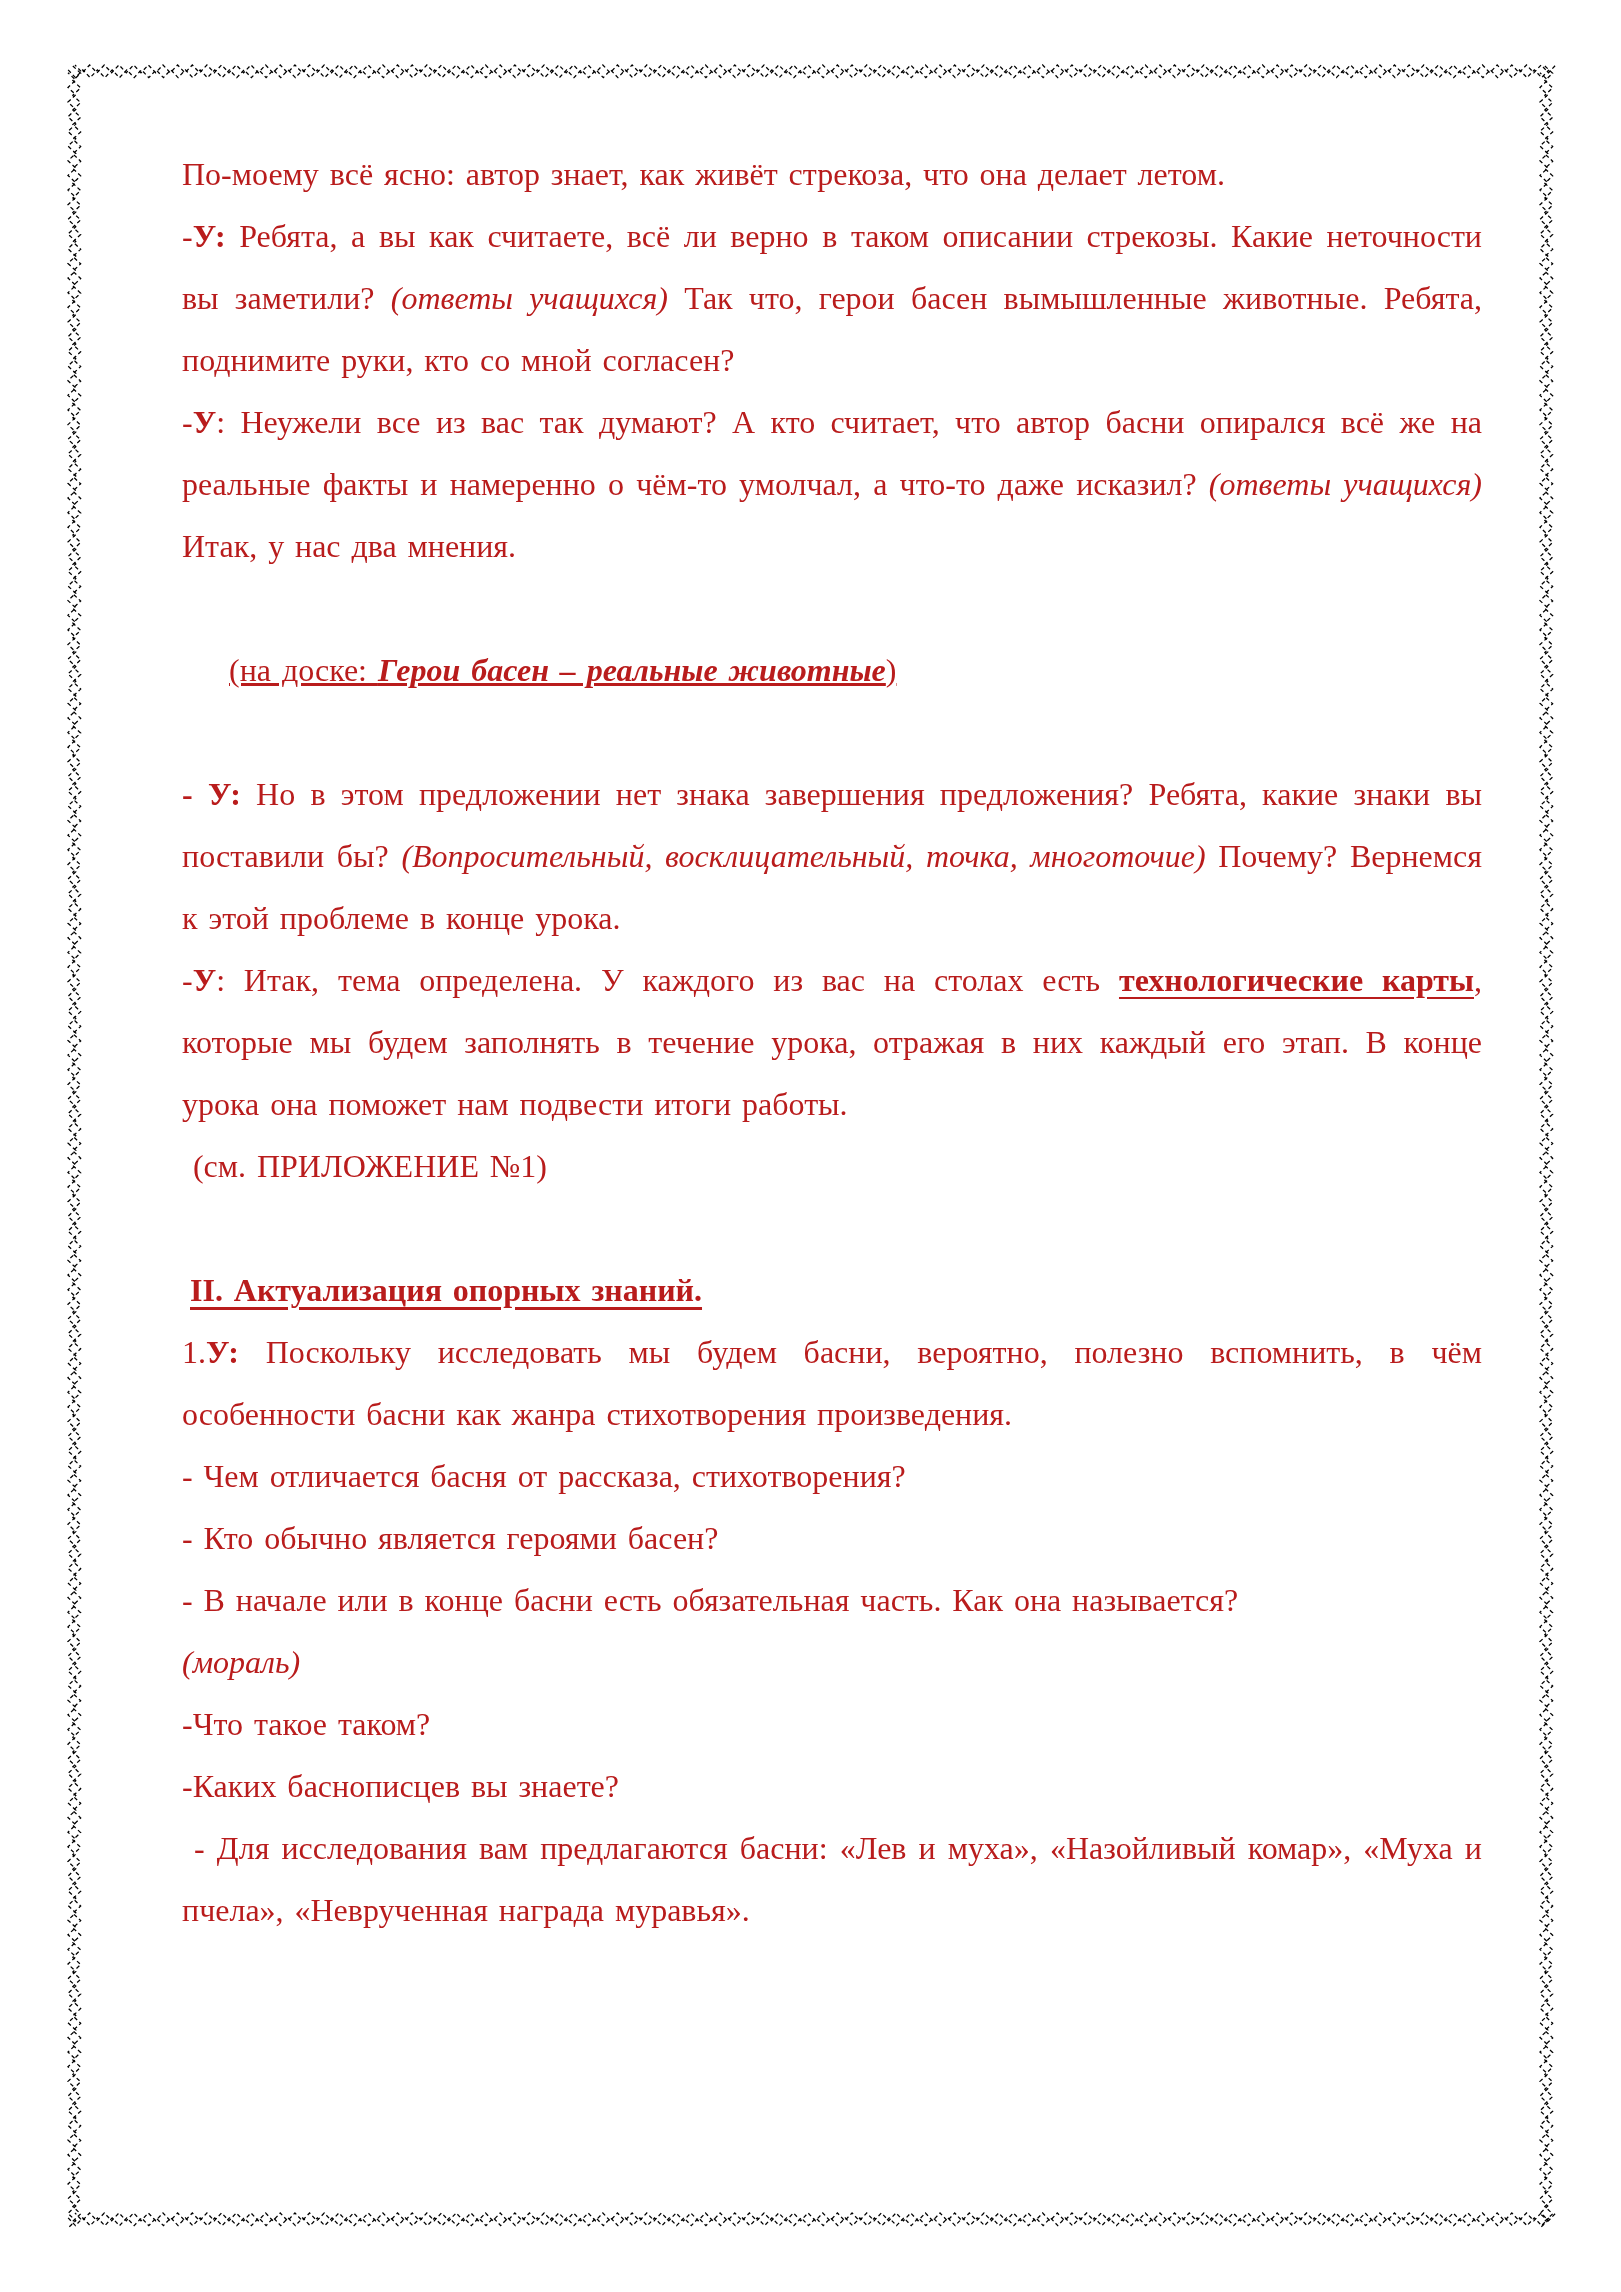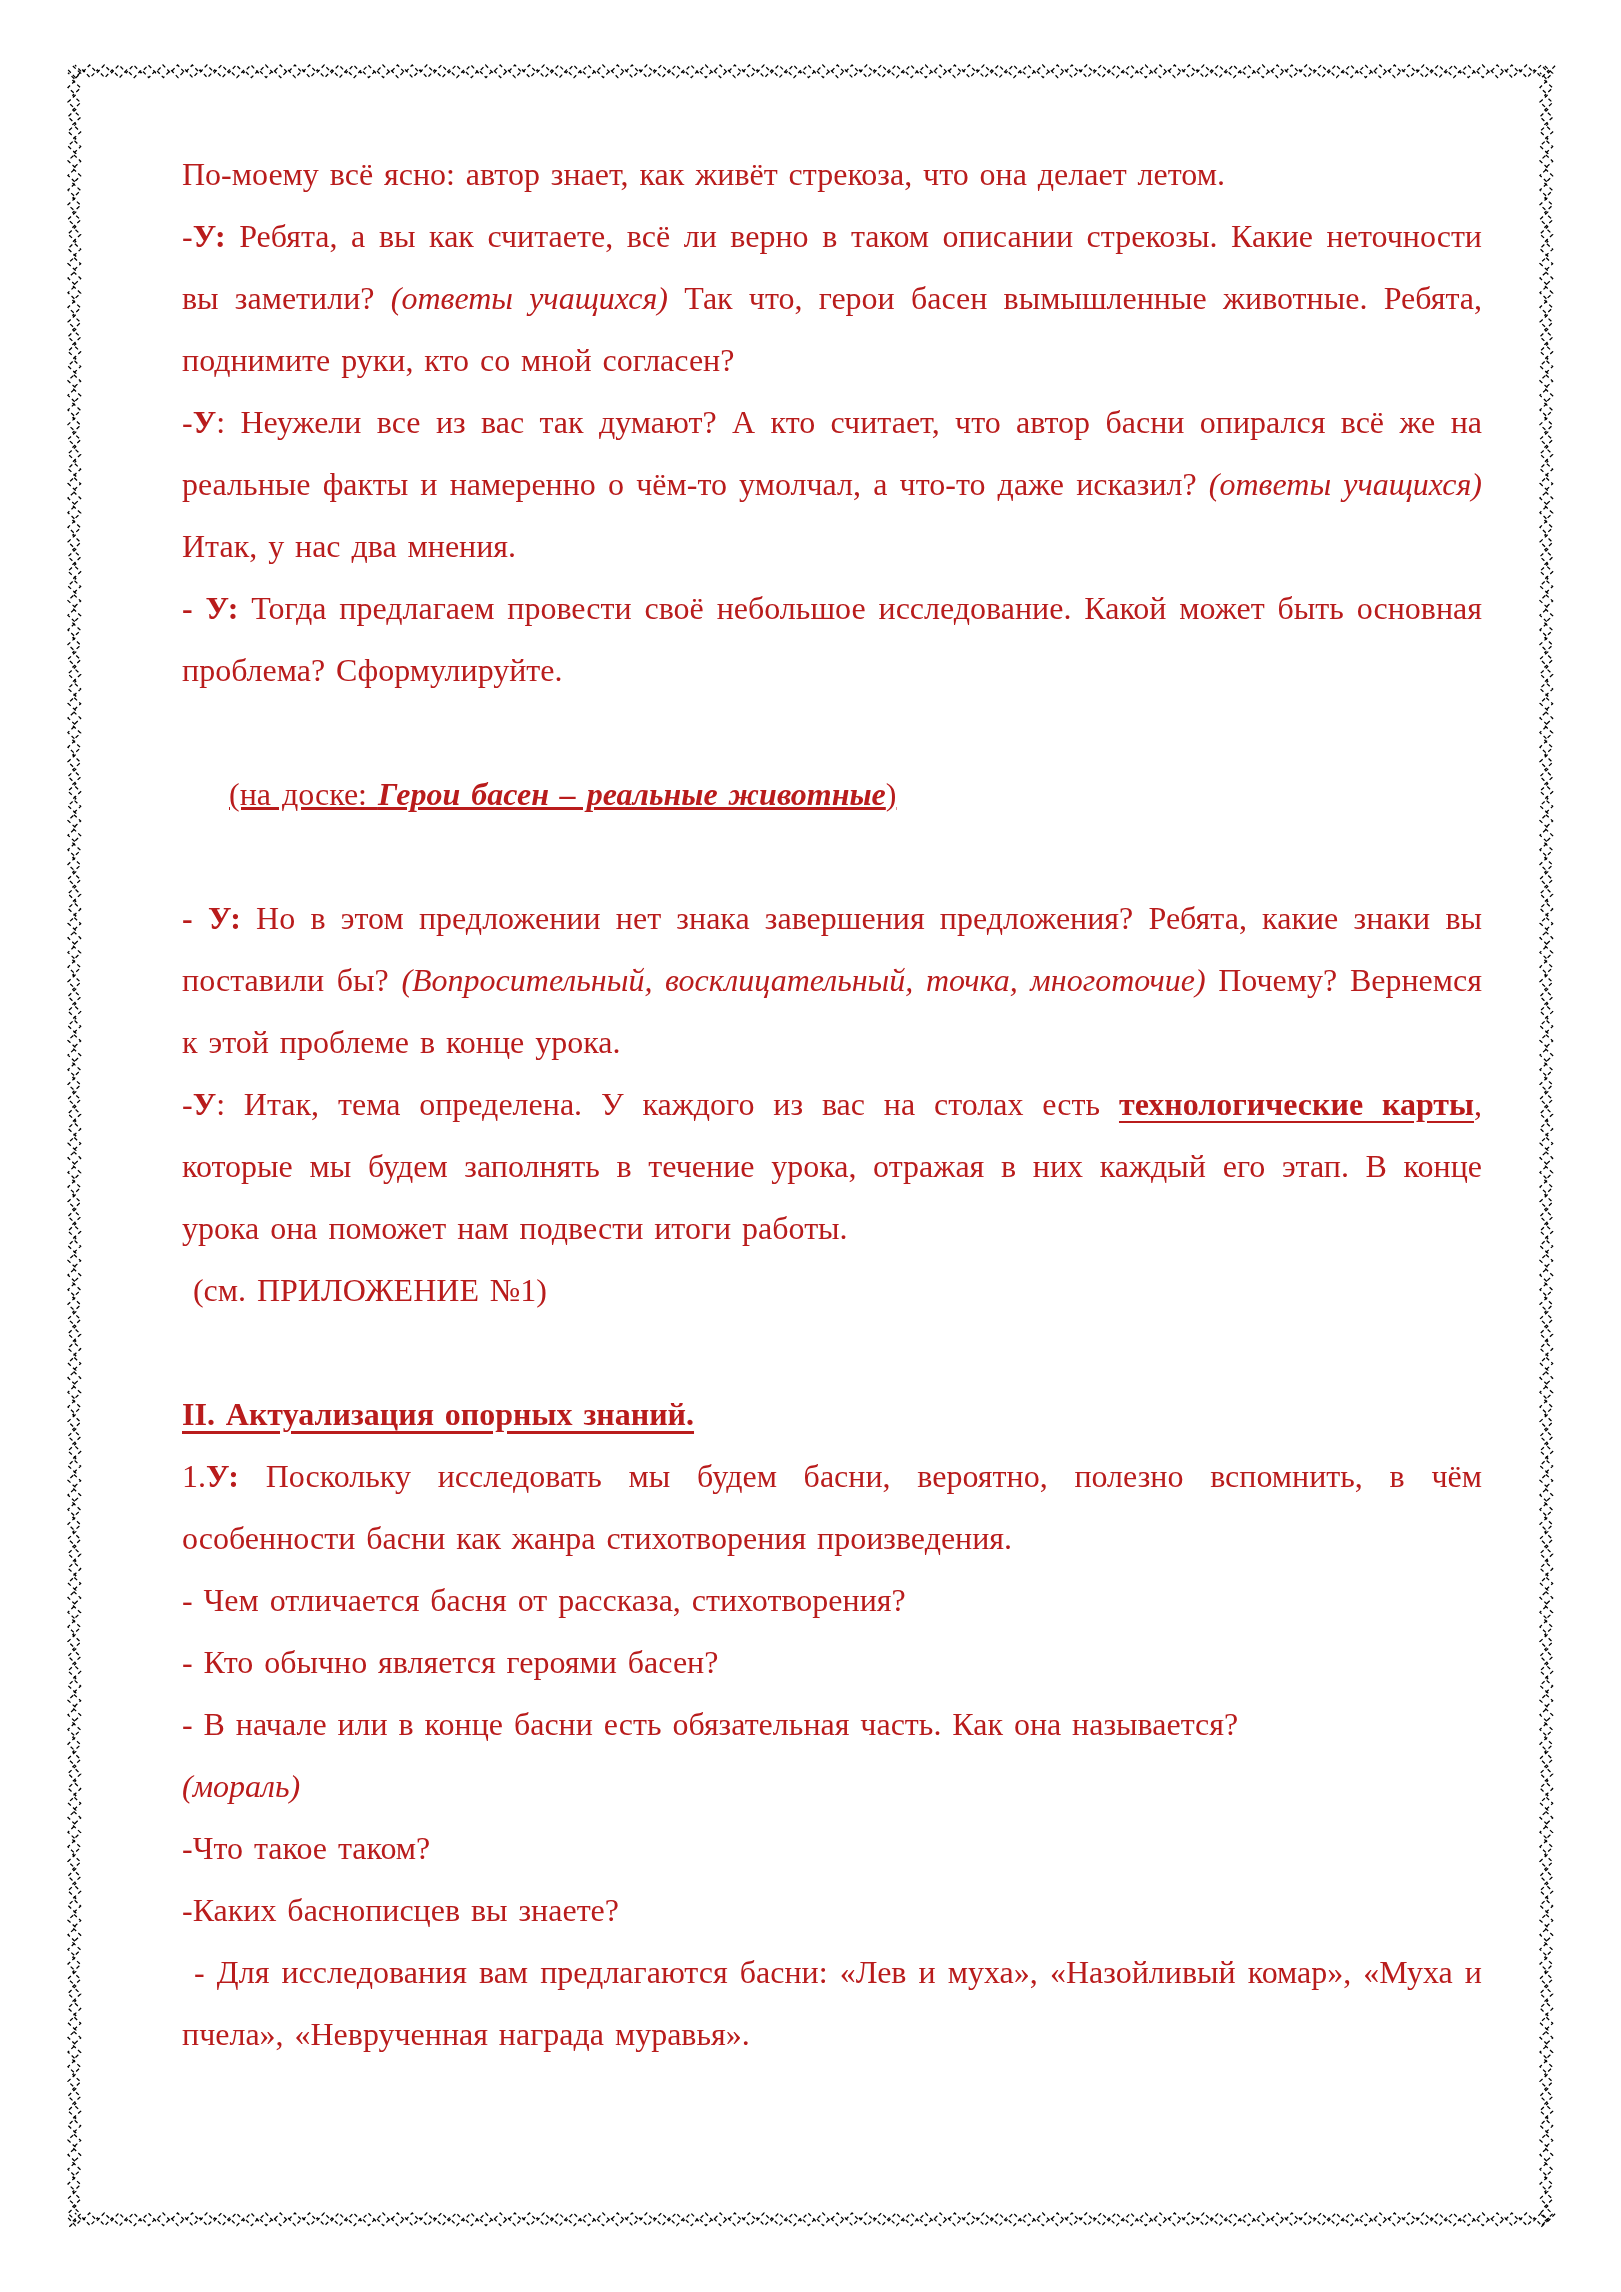--- a/index.html
+++ b/index.html
@@ -28,21 +28,21 @@
     font-size:32px;
     line-height:62px;
     text-align:justify;
   }
   .para{min-height:62px;word-spacing:2.9px;}
   .para.blank{text-align:left;}
   .indent-1{text-indent:47px;text-decoration:underline;}
   .b{font-weight:bold;}
   .i{font-style:italic;margin-top:36px;}
   .u{text-decoration:underline;text-decoration-thickness:2px;text-underline-offset:5.9px;}
-  .heading .u{text-decoration-thickness:2.9px;}
+  .heading .u{text-decoration-thickness:2.9px;margin-left:8px;}
 </style>
 </head>
 <body>
 
 <div class="frame">
     <svg width="1490" height="17.6" class="edge edge-top" viewBox="0 0 1520 18">
       <polyline points="0,7 7.5,15 15,7 22.5,15 30,7 37.5,15 45,7 52.5,15 60,7 67.5,15 75,7 82.5,15 90,7 97.5,15 105,7 112.5,15 120,7 127.5,15 135,7 142.5,15 150,7 157.5,15 165,7 172.5,15 180,7 187.5,15 195,7 202.5,15 210,7 217.5,15 225,7 232.5,15 240,7 247.5,15 255,7 262.5,15 270,7 277.5,15 285,7 292.5,15 300,7 307.5,15 315,7 322.5,15 330,7 337.5,15 345,7 352.5,15 360,7 367.5,15 375,7 382.5,15 390,7 397.5,15 405,7 412.5,15 420,7 427.5,15 435,7 442.5,15 450,7 457.5,15 465,7 472.5,15 480,7 487.5,15 495,7 502.5,15 510,7 517.5,15 525,7 532.5,15 540,7 547.5,15 555,7 562.5,15 570,7 577.5,15 585,7 592.5,15 600,7 607.5,15 615,7 622.5,15 630,7 637.5,15 645,7 652.5,15 660,7 667.5,15 675,7 682.5,15 690,7 697.5,15 705,7 712.5,15 720,7 727.5,15 735,7 742.5,15 750,7 757.5,15 765,7 772.5,15 780,7 787.5,15 795,7 802.5,15 810,7 817.5,15 825,7 832.5,15 840,7 847.5,15 855,7 862.5,15 870,7 877.5,15 885,7 892.5,15 900,7 907.5,15 915,7 922.5,15 930,7 937.5,15 945,7 952.5,15 960,7 967.5,15 975,7 982.5,15 990,7 997.5,15 1005,7 1012.5,15 1020,7 1027.5,15 1035,7 1042.5,15 1050,7 1057.5,15 1065,7 1072.5,15 1080,7 1087.5,15 1095,7 1102.5,15 1110,7 1117.5,15 1125,7 1132.5,15 1140,7 1147.5,15 1155,7 1162.5,15 1170,7 1177.5,15 1185,7 1192.5,15 1200,7 1207.5,15 1215,7 1222.5,15 1230,7 1237.5,15 1245,7 1252.5,15 1260,7 1267.5,15 1275,7 1282.5,15 1290,7 1297.5,15 1305,7 1312.5,15 1320,7 1327.5,15 1335,7 1342.5,15 1350,7 1357.5,15 1365,7 1372.5,15 1380,7 1387.5,15 1395,7 1402.5,15 1410,7 1417.5,15 1425,7 1432.5,15 1440,7 1447.5,15 1455,7 1462.5,15 1470,7 1477.5,15 1485,7 1492.5,15 1500,7 1507.5,15 1515,7" fill="none" stroke="#000000" stroke-width="1.3" stroke-dasharray="4 3"></polyline>
       <polyline points="0,7 7.5,15 15,7 22.5,15 30,7 37.5,15 45,7 52.5,15 60,7 67.5,15 75,7 82.5,15 90,7 97.5,15 105,7 112.5,15 120,7 127.5,15 135,7 142.5,15 150,7 157.5,15 165,7 172.5,15 180,7 187.5,15 195,7 202.5,15 210,7 217.5,15 225,7 232.5,15 240,7 247.5,15 255,7 262.5,15 270,7 277.5,15 285,7 292.5,15 300,7 307.5,15 315,7 322.5,15 330,7 337.5,15 345,7 352.5,15 360,7 367.5,15 375,7 382.5,15 390,7 397.5,15 405,7 412.5,15 420,7 427.5,15 435,7 442.5,15 450,7 457.5,15 465,7 472.5,15 480,7 487.5,15 495,7 502.5,15 510,7 517.5,15 525,7 532.5,15 540,7 547.5,15 555,7 562.5,15 570,7 577.5,15 585,7 592.5,15 600,7 607.5,15 615,7 622.5,15 630,7 637.5,15 645,7 652.5,15 660,7 667.5,15 675,7 682.5,15 690,7 697.5,15 705,7 712.5,15 720,7 727.5,15 735,7 742.5,15 750,7 757.5,15 765,7 772.5,15 780,7 787.5,15 795,7 802.5,15 810,7 817.5,15 825,7 832.5,15 840,7 847.5,15 855,7 862.5,15 870,7 877.5,15 885,7 892.5,15 900,7 907.5,15 915,7 922.5,15 930,7 937.5,15 945,7 952.5,15 960,7 967.5,15 975,7 982.5,15 990,7 997.5,15 1005,7 1012.5,15 1020,7 1027.5,15 1035,7 1042.5,15 1050,7 1057.5,15 1065,7 1072.5,15 1080,7 1087.5,15 1095,7 1102.5,15 1110,7 1117.5,15 1125,7 1132.5,15 1140,7 1147.5,15 1155,7 1162.5,15 1170,7 1177.5,15 1185,7 1192.5,15 1200,7 1207.5,15 1215,7 1222.5,15 1230,7 1237.5,15 1245,7 1252.5,15 1260,7 1267.5,15 1275,7 1282.5,15 1290,7 1297.5,15 1305,7 1312.5,15 1320,7 1327.5,15 1335,7 1342.5,15 1350,7 1357.5,15 1365,7 1372.5,15 1380,7 1387.5,15 1395,7 1402.5,15 1410,7 1417.5,15 1425,7 1432.5,15 1440,7 1447.5,15 1455,7 1462.5,15 1470,7 1477.5,15 1485,7 1492.5,15 1500,7 1507.5,15 1515,7" fill="none" stroke="#000000" stroke-width="1.3" stroke-dasharray="4 3" transform="translate(7,-5)" stroke-dashoffset="2"></polyline>
     </svg>
     <svg width="1490" height="17.6" class="edge edge-bottom" viewBox="0 0 1520 18">
@@ -55,21 +55,20 @@
     </svg>
     <svg width="17.6" height="2166" class="edge edge-right" viewBox="0 0 18 2210">
       <polyline points="7,0 15,7.5 7,15 15,22.5 7,30 15,37.5 7,45 15,52.5 7,60 15,67.5 7,75 15,82.5 7,90 15,97.5 7,105 15,112.5 7,120 15,127.5 7,135 15,142.5 7,150 15,157.5 7,165 15,172.5 7,180 15,187.5 7,195 15,202.5 7,210 15,217.5 7,225 15,232.5 7,240 15,247.5 7,255 15,262.5 7,270 15,277.5 7,285 15,292.5 7,300 15,307.5 7,315 15,322.5 7,330 15,337.5 7,345 15,352.5 7,360 15,367.5 7,375 15,382.5 7,390 15,397.5 7,405 15,412.5 7,420 15,427.5 7,435 15,442.5 7,450 15,457.5 7,465 15,472.5 7,480 15,487.5 7,495 15,502.5 7,510 15,517.5 7,525 15,532.5 7,540 15,547.5 7,555 15,562.5 7,570 15,577.5 7,585 15,592.5 7,600 15,607.5 7,615 15,622.5 7,630 15,637.5 7,645 15,652.5 7,660 15,667.5 7,675 15,682.5 7,690 15,697.5 7,705 15,712.5 7,720 15,727.5 7,735 15,742.5 7,750 15,757.5 7,765 15,772.5 7,780 15,787.5 7,795 15,802.5 7,810 15,817.5 7,825 15,832.5 7,840 15,847.5 7,855 15,862.5 7,870 15,877.5 7,885 15,892.5 7,900 15,907.5 7,915 15,922.5 7,930 15,937.5 7,945 15,952.5 7,960 15,967.5 7,975 15,982.5 7,990 15,997.5 7,1005 15,1012.5 7,1020 15,1027.5 7,1035 15,1042.5 7,1050 15,1057.5 7,1065 15,1072.5 7,1080 15,1087.5 7,1095 15,1102.5 7,1110 15,1117.5 7,1125 15,1132.5 7,1140 15,1147.5 7,1155 15,1162.5 7,1170 15,1177.5 7,1185 15,1192.5 7,1200 15,1207.5 7,1215 15,1222.5 7,1230 15,1237.5 7,1245 15,1252.5 7,1260 15,1267.5 7,1275 15,1282.5 7,1290 15,1297.5 7,1305 15,1312.5 7,1320 15,1327.5 7,1335 15,1342.5 7,1350 15,1357.5 7,1365 15,1372.5 7,1380 15,1387.5 7,1395 15,1402.5 7,1410 15,1417.5 7,1425 15,1432.5 7,1440 15,1447.5 7,1455 15,1462.5 7,1470 15,1477.5 7,1485 15,1492.5 7,1500 15,1507.5 7,1515 15,1522.5 7,1530 15,1537.5 7,1545 15,1552.5 7,1560 15,1567.5 7,1575 15,1582.5 7,1590 15,1597.5 7,1605 15,1612.5 7,1620 15,1627.5 7,1635 15,1642.5 7,1650 15,1657.5 7,1665 15,1672.5 7,1680 15,1687.5 7,1695 15,1702.5 7,1710 15,1717.5 7,1725 15,1732.5 7,1740 15,1747.5 7,1755 15,1762.5 7,1770 15,1777.5 7,1785 15,1792.5 7,1800 15,1807.5 7,1815 15,1822.5 7,1830 15,1837.5 7,1845 15,1852.5 7,1860 15,1867.5 7,1875 15,1882.5 7,1890 15,1897.5 7,1905 15,1912.5 7,1920 15,1927.5 7,1935 15,1942.5 7,1950 15,1957.5 7,1965 15,1972.5 7,1980 15,1987.5 7,1995 15,2002.5 7,2010 15,2017.5 7,2025 15,2032.5 7,2040 15,2047.5 7,2055 15,2062.5 7,2070 15,2077.5 7,2085 15,2092.5 7,2100 15,2107.5 7,2115 15,2122.5 7,2130 15,2137.5 7,2145 15,2152.5 7,2160 15,2167.5 7,2175 15,2182.5 7,2190 15,2197.5 7,2205" fill="none" stroke="#000000" stroke-width="1.3" stroke-dasharray="4 3"></polyline>
       <polyline points="7,0 15,7.5 7,15 15,22.5 7,30 15,37.5 7,45 15,52.5 7,60 15,67.5 7,75 15,82.5 7,90 15,97.5 7,105 15,112.5 7,120 15,127.5 7,135 15,142.5 7,150 15,157.5 7,165 15,172.5 7,180 15,187.5 7,195 15,202.5 7,210 15,217.5 7,225 15,232.5 7,240 15,247.5 7,255 15,262.5 7,270 15,277.5 7,285 15,292.5 7,300 15,307.5 7,315 15,322.5 7,330 15,337.5 7,345 15,352.5 7,360 15,367.5 7,375 15,382.5 7,390 15,397.5 7,405 15,412.5 7,420 15,427.5 7,435 15,442.5 7,450 15,457.5 7,465 15,472.5 7,480 15,487.5 7,495 15,502.5 7,510 15,517.5 7,525 15,532.5 7,540 15,547.5 7,555 15,562.5 7,570 15,577.5 7,585 15,592.5 7,600 15,607.5 7,615 15,622.5 7,630 15,637.5 7,645 15,652.5 7,660 15,667.5 7,675 15,682.5 7,690 15,697.5 7,705 15,712.5 7,720 15,727.5 7,735 15,742.5 7,750 15,757.5 7,765 15,772.5 7,780 15,787.5 7,795 15,802.5 7,810 15,817.5 7,825 15,832.5 7,840 15,847.5 7,855 15,862.5 7,870 15,877.5 7,885 15,892.5 7,900 15,907.5 7,915 15,922.5 7,930 15,937.5 7,945 15,952.5 7,960 15,967.5 7,975 15,982.5 7,990 15,997.5 7,1005 15,1012.5 7,1020 15,1027.5 7,1035 15,1042.5 7,1050 15,1057.5 7,1065 15,1072.5 7,1080 15,1087.5 7,1095 15,1102.5 7,1110 15,1117.5 7,1125 15,1132.5 7,1140 15,1147.5 7,1155 15,1162.5 7,1170 15,1177.5 7,1185 15,1192.5 7,1200 15,1207.5 7,1215 15,1222.5 7,1230 15,1237.5 7,1245 15,1252.5 7,1260 15,1267.5 7,1275 15,1282.5 7,1290 15,1297.5 7,1305 15,1312.5 7,1320 15,1327.5 7,1335 15,1342.5 7,1350 15,1357.5 7,1365 15,1372.5 7,1380 15,1387.5 7,1395 15,1402.5 7,1410 15,1417.5 7,1425 15,1432.5 7,1440 15,1447.5 7,1455 15,1462.5 7,1470 15,1477.5 7,1485 15,1492.5 7,1500 15,1507.5 7,1515 15,1522.5 7,1530 15,1537.5 7,1545 15,1552.5 7,1560 15,1567.5 7,1575 15,1582.5 7,1590 15,1597.5 7,1605 15,1612.5 7,1620 15,1627.5 7,1635 15,1642.5 7,1650 15,1657.5 7,1665 15,1672.5 7,1680 15,1687.5 7,1695 15,1702.5 7,1710 15,1717.5 7,1725 15,1732.5 7,1740 15,1747.5 7,1755 15,1762.5 7,1770 15,1777.5 7,1785 15,1792.5 7,1800 15,1807.5 7,1815 15,1822.5 7,1830 15,1837.5 7,1845 15,1852.5 7,1860 15,1867.5 7,1875 15,1882.5 7,1890 15,1897.5 7,1905 15,1912.5 7,1920 15,1927.5 7,1935 15,1942.5 7,1950 15,1957.5 7,1965 15,1972.5 7,1980 15,1987.5 7,1995 15,2002.5 7,2010 15,2017.5 7,2025 15,2032.5 7,2040 15,2047.5 7,2055 15,2062.5 7,2070 15,2077.5 7,2085 15,2092.5 7,2100 15,2107.5 7,2115 15,2122.5 7,2130 15,2137.5 7,2145 15,2152.5 7,2160 15,2167.5 7,2175 15,2182.5 7,2190 15,2197.5 7,2205" fill="none" stroke="#000000" stroke-width="1.3" stroke-dasharray="4 3" transform="translate(-5,7)" stroke-dashoffset="2"></polyline>
     </svg>
   </div>
 <main class="content">
     <div class="para"><span class="">По-моему  всё  ясно:  автор  знает,  как  живёт  стрекоза,  что  она  делает  летом.</span></div>
     <div class="para"><span class="">-</span><span class="b ">У:</span><span class=""> Ребята,  а  вы  как  считаете,  всё  ли  верно  в  таком  описании  стрекозы.  Какие неточности  вы  заметили?  </span><span class="i ">(ответы учащихся)</span><span class="">  Так  что,  герои  басен  вымышленные животные. Ребята, поднимите  руки, кто  со мной согласен?</span></div>
     <div class="para"><span class="">-</span><span class="b ">У</span><span class="">: Неужели  все  из  вас  так  думают?  А  кто  считает,  что  автор  басни  опирался всё  же  на  реальные  факты  и  намеренно  о  чём-то  умолчал,  а  что-то  даже исказил? </span><span class="i ">(ответы учащихся)</span><span class="">  Итак, у  нас  два  мнения.</span></div>
-    <div class="para"><span class="b ">- У:</span><span class=""> Тогда  предлагаем  провести  своё  небольшое  исследование. Какой  может  быть основная  проблема?  Сформулируйте.</span></div>
     <div class="para blank">&nbsp;</div>
     <div class="para indent-1"><span class="">(на  доске:  </span><span class="b i ">Герои  басен – реальные  животные</span><span class="">)</span></div>
     <div class="para blank">&nbsp;</div>
     <div class="para"><span class="b ">- У:</span><span class=""> Но  в  этом  предложении  нет  знака  завершения  предложения?  Ребята,  какие знаки  вы  поставили  бы? </span><span class="i ">(Вопросительный,  восклицательный,  точка,  многоточие)</span><span class=""> Почему? Вернемся к этой проблеме в конце урока.</span></div>
     <div class="para"><span class="">-</span><span class="b ">У</span><span class="">: Итак,  тема  определена. У  каждого  из  вас  на  столах  есть  </span><span class="b u">технологические карты</span><span class="">, которые  мы  будем  заполнять  в  течение  урока,  отражая  в  них  каждый его этап. В  конце  урока  она  поможет  нам  подвести  итоги работы.</span></div>
     <div class="para"><span class="">&nbsp;(см. ПРИЛОЖЕНИЕ №1)</span></div>
     <div class="para blank">&nbsp;</div>
     <div class="para heading"><span class="b u">II. Актуализация  опорных  знаний.</span></div>
     <div class="para"><span class="">1.</span><span class="b ">У:</span><span class=""> Поскольку  исследовать  мы  будем  басни,  вероятно,  полезно  вспомнить,  в  чём особенности  басни  как  жанра  стихотворения  произведения.</span></div>
     <div class="para"><span class="">- Чем  отличается  басня  от  рассказа,  стихотворения?</span></div>

